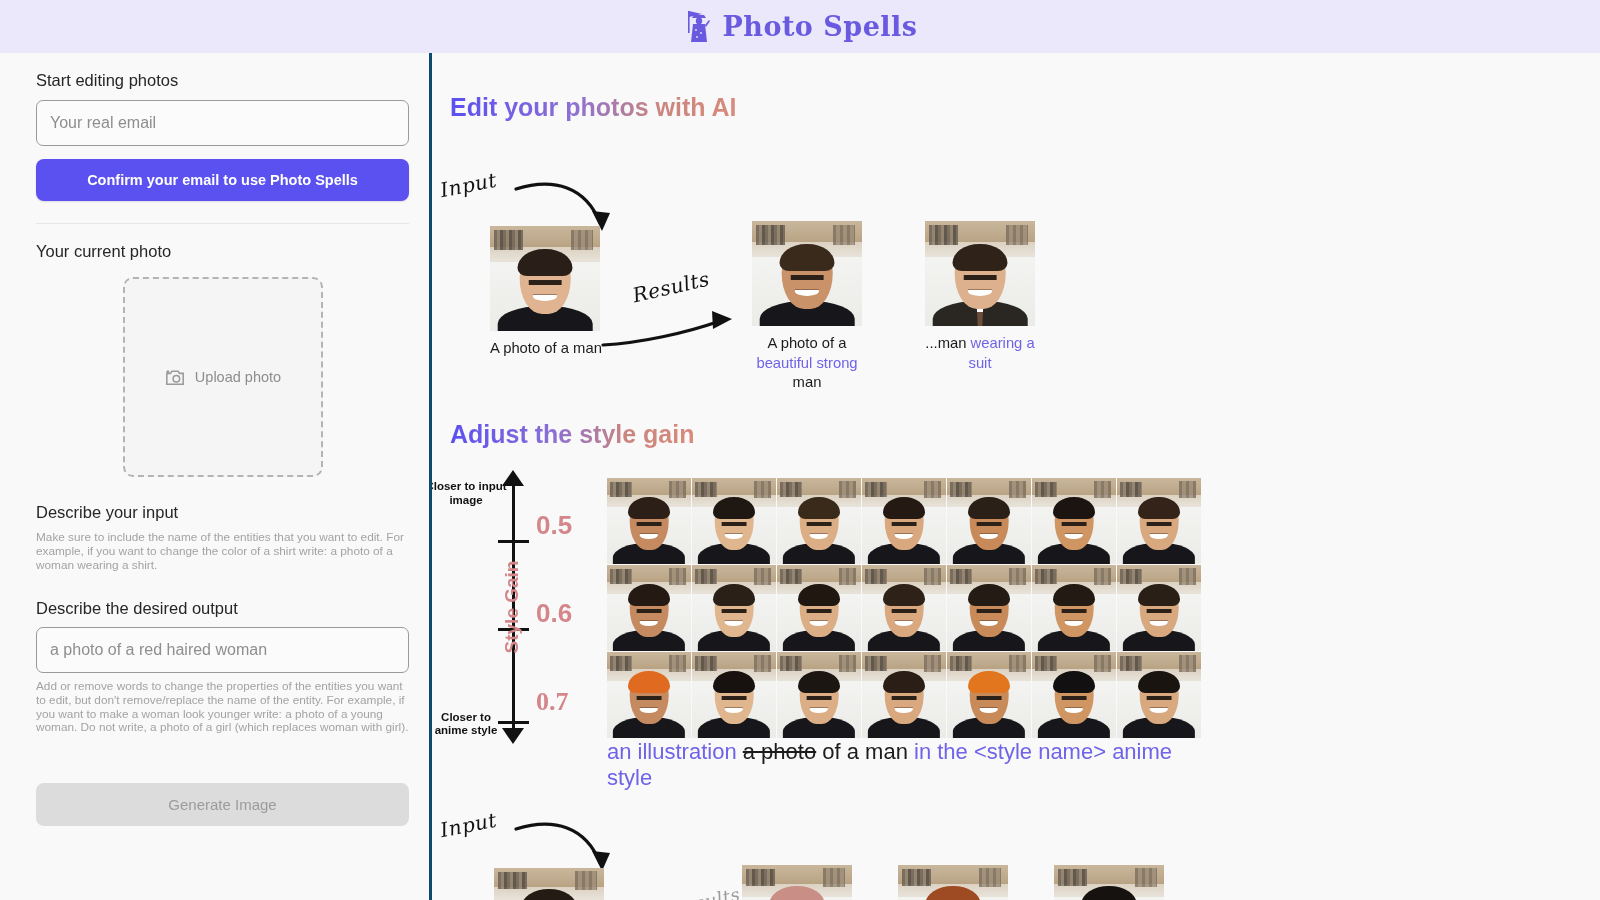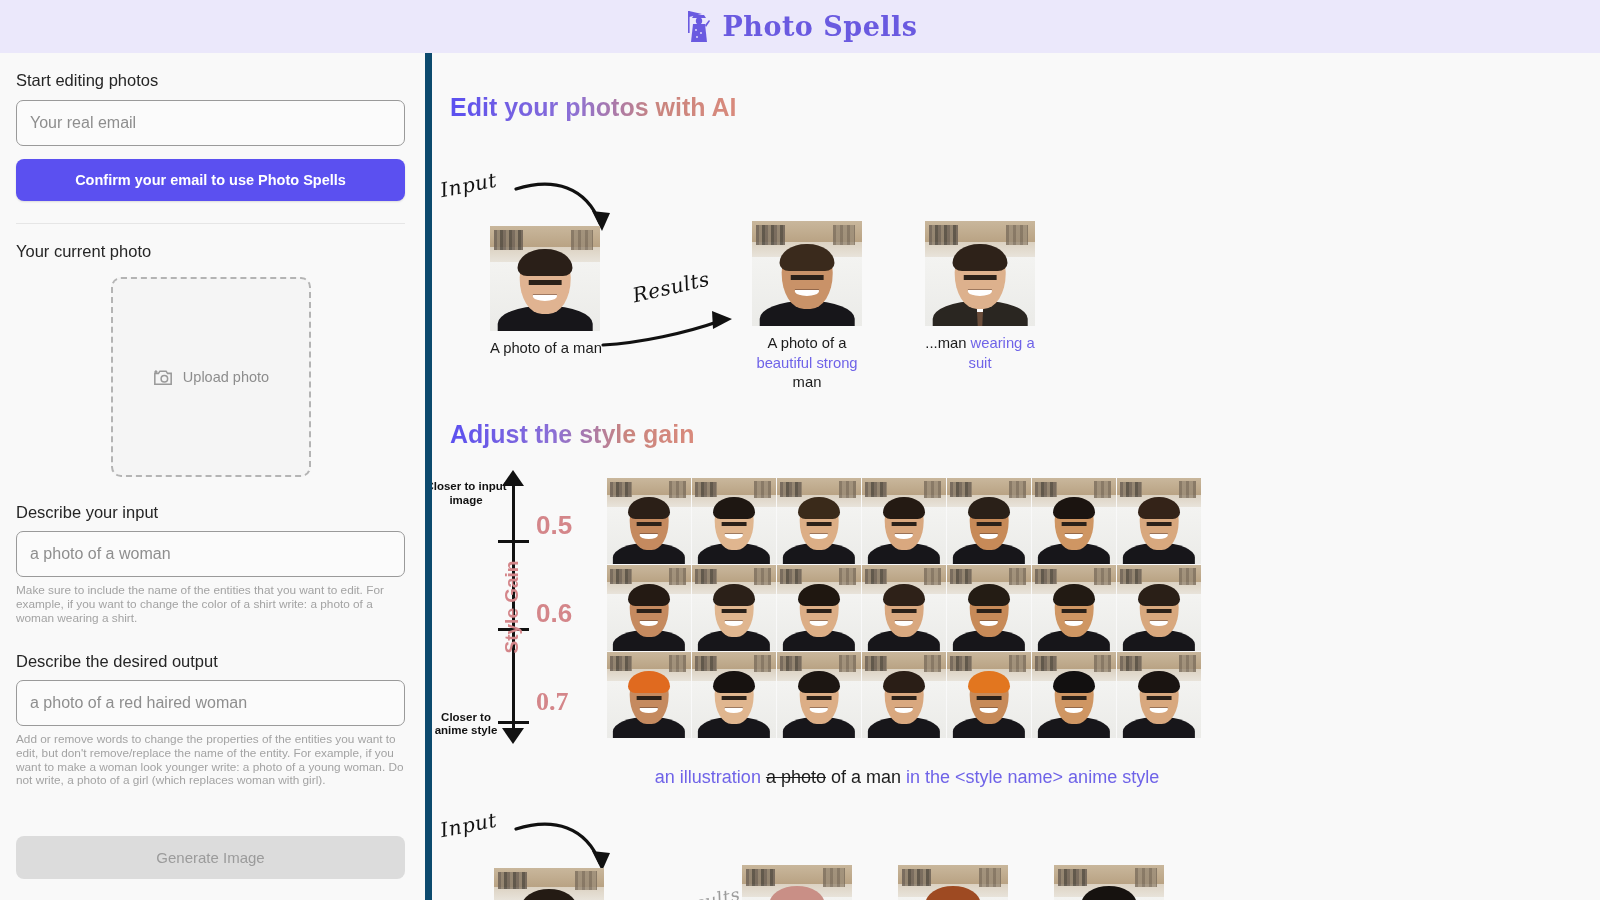--- a/index.html
+++ b/index.html
@@ -35,22 +35,22 @@
   .page {
     display: flex;
     height: 847px;
     align-items: stretch;
   }
 
   
   .sidebar {
     width: 432px;
     flex: 0 0 432px;
-    padding: 18px 20px 0 16px;
-    border-right: 7px solid #0c4a6e;
+    padding: 18px 20px 0 36px;
+    border-right: 3px solid #0c4a6e;
     background: #f9f9f9;
     overflow: hidden;
   }
   .side-label {
     font-size: 16.5px;
     color: #262626;
     margin: 0 0 10px 0;
     font-weight: 400;
   }
   .text-input {
@@ -273,24 +273,24 @@
     position: absolute; left: 104px;
     font-size: 26px; font-weight: 700; color: #d4868a;
   }
   .axis-name {
     position: absolute; left: 34px; top: 50%;
     transform: translateY(-50%) rotate(-90deg);
     transform-origin: center;
     font-size: 19px; font-weight: 700; color: #d4868a; white-space: nowrap;
   }
   .prompt-line {
-    text-align: center;
-    font-size: 18px;
+    text-align: left;
+    font-size: 22px;
     color: #1c1c1c;
-    margin-top: 32px;
+    margin-top: 4px;
   }
   .prompt-line .p { color: #6f63e8; }
   .prompt-line .strike { text-decoration: line-through; color: #1c1c1c; }
 </style>
 </head>
 <body>
 
 <div class="app-header">
   <span>
     <svg class="wizard-icon" viewBox="0 0 30 36" aria-hidden="true">
@@ -328,21 +328,20 @@
           <path d="M3 7 h4 l1.6-2.4 h6.8 L17 7 h4 v12 H3 Z"></path>
           <circle cx="13.5" cy="13" r="3.6"></circle>
           <path d="M4.2 3.6 v3.2 M2.6 5.2 h3.2" stroke-width="1.7"></path>
         </svg>
       </span>
       <span class="upload-text">Upload photo</span>
     </div>
 
     <div class="field-block">
       <div class="field-label">Describe your input</div>
-      <input class="text-input" type="text" placeholder="a photo of a woman" style="">
       <div class="hint">Make sure to include the name of the entities that you want to edit. For example, if you want to change the color of a shirt write: a photo of a woman wearing a shirt.</div>
     </div>
 
     <div class="field-block">
       <div class="field-label">Describe the desired output</div>
       <input class="text-input" type="text" placeholder="a photo of a red haired woman" style="">
       <div class="hint">Add or remove words to change the properties of the entities you want to edit, but don't remove/replace the name of the entity. For example, if you want to make a woman look younger write: a photo of a young woman. Do not write, a photo of a girl (which replaces woman with girl).</div>
     </div>
 
     <button class="generate-btn">Generate Image</button>

